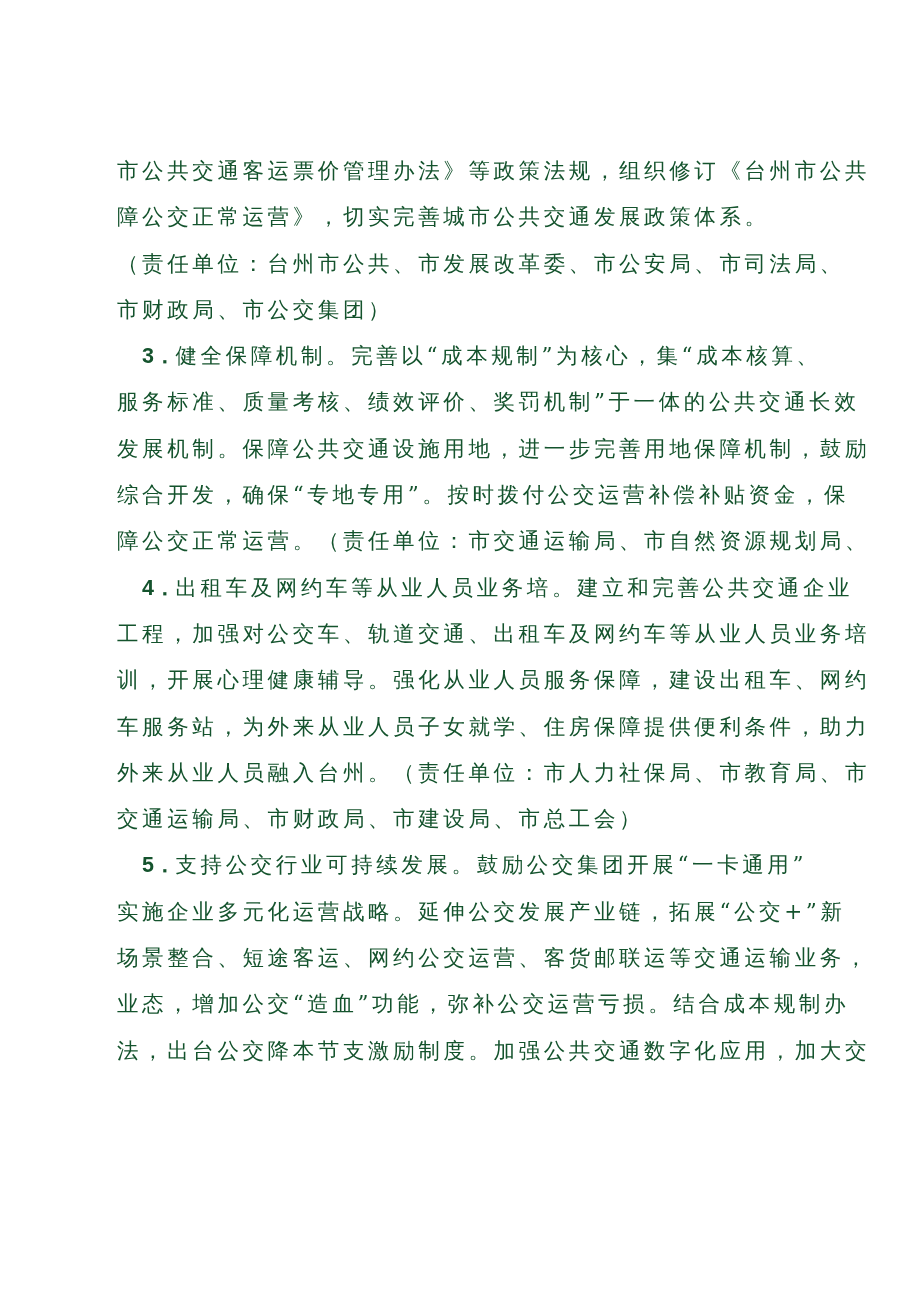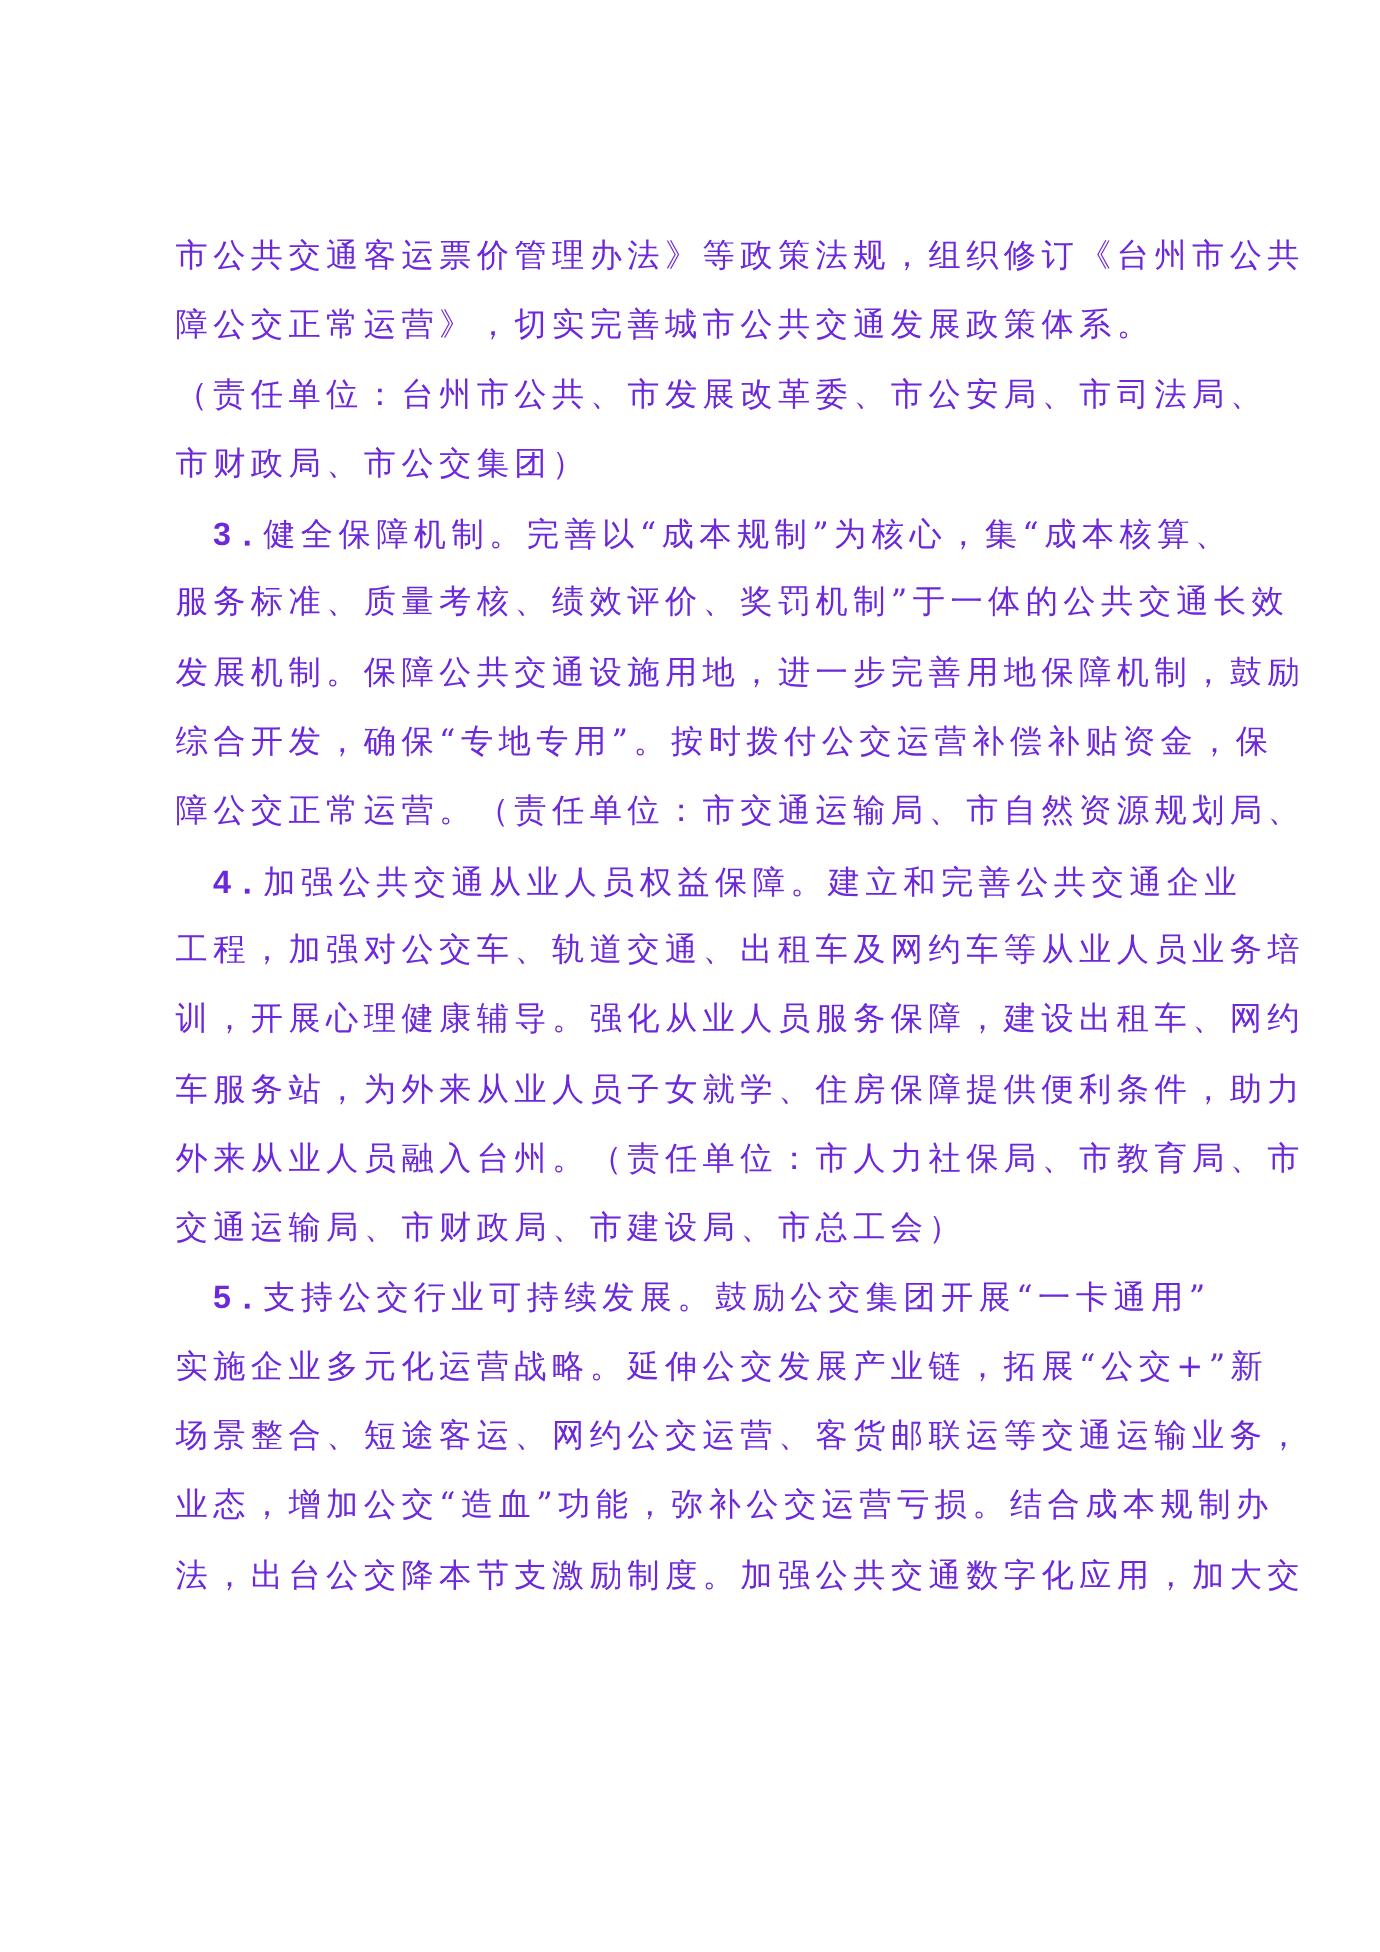--- a/index.html
+++ b/index.html
@@ -1,20 +1,20 @@
 <!DOCTYPE html>
 <html><head>
   <meta charset="utf-8">
   <style>
     html, body { margin: 0; padding: 0; background: #ffffff; }
     body { width: 920px; height: 1301px; position: relative; overflow: hidden; }
     .page {
       position: absolute; left: 117px; top: 148px; width: 706px;
       font-family: "DejaVu Serif", "Liberation Serif", serif;
-      color: #6d28d9;
+      color: #14532d;
       font-size: 21.5px;
       line-height: 46.3px;
       letter-spacing: 3.6px;
     }
     .line { height: 46.3px; white-space: nowrap; overflow: visible; }
     .num { font-family: "Liberation Sans", sans-serif; font-weight: bold; letter-spacing: 0; }
     .indent2 { padding-left: 0px; }
   </style>
 </head>
 <body>
@@ -24,21 +24,21 @@
   <div class="line">障公交正常运营》，切实完善城市公共交通发展政策体系。</div>
   <div class="line">（责任单位：台州市公共、市发展改革委、市公安局、市司法局、</div>
   <div class="line">市财政局、市公交集团）</div>
 
   <div class="line indent2" style="padding-left:25px;"><span class="num">3．</span><span>健全保障机制。完善以“成本规制”为核心，集“成本核算、</span></div>
   <div class="line">服务标准、质量考核、绩效评价、奖罚机制”于一体的公共交通长效</div>
   <div class="line">发展机制。保障公共交通设施用地，进一步完善用地保障机制，鼓励</div>
   <div class="line">综合开发，确保“专地专用”。按时拨付公交运营补偿补贴资金，保</div>
   <div class="line">障公交正常运营。（责任单位：市交通运输局、市自然资源规划局、</div>
 
-  <div class="line" style="padding-left:25px;"><span class="num">4．</span><span>加强公共交通从业人员权益保障。建立和完善公共交通企业</span></div>
+  <div class="line" style="padding-left:25px;"><span class="num">4．</span><span>出租车及网约车等从业人员业务培。建立和完善公共交通企业</span></div>
   <div class="line">工程，加强对公交车、轨道交通、出租车及网约车等从业人员业务培</div>
   <div class="line">训，开展心理健康辅导。强化从业人员服务保障，建设出租车、网约</div>
   <div class="line">车服务站，为外来从业人员子女就学、住房保障提供便利条件，助力</div>
   <div class="line">外来从业人员融入台州。（责任单位：市人力社保局、市教育局、市</div>
   <div class="line">交通运输局、市财政局、市建设局、市总工会）</div>
 
   <div class="line" style="padding-left:25px;"><span class="num">5．</span><span>支持公交行业可持续发展。鼓励公交集团开展“一卡通用”</span></div>
   <div class="line">实施企业多元化运营战略。延伸公交发展产业链，拓展“公交+”新</div>
   <div class="line">场景整合、短途客运、网约公交运营、客货邮联运等交通运输业务，</div>
   <div class="line">业态，增加公交“造血”功能，弥补公交运营亏损。结合成本规制办</div>

